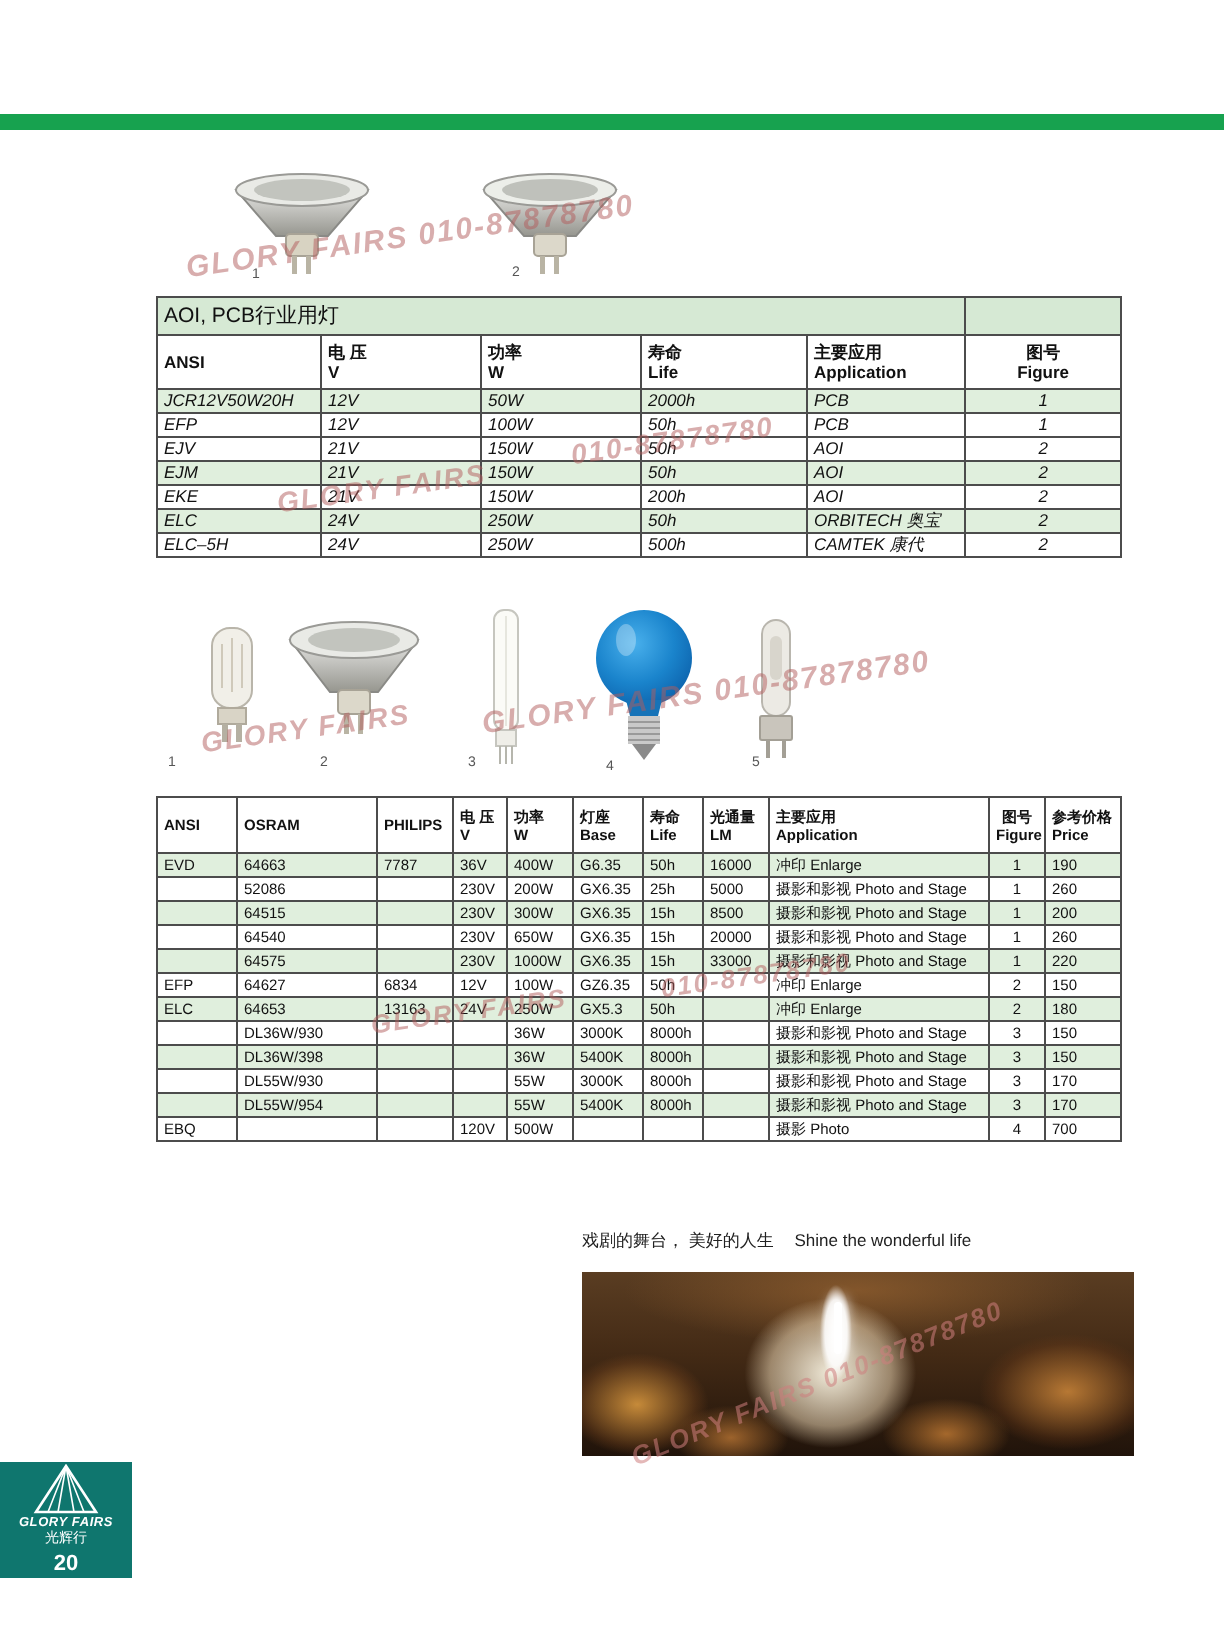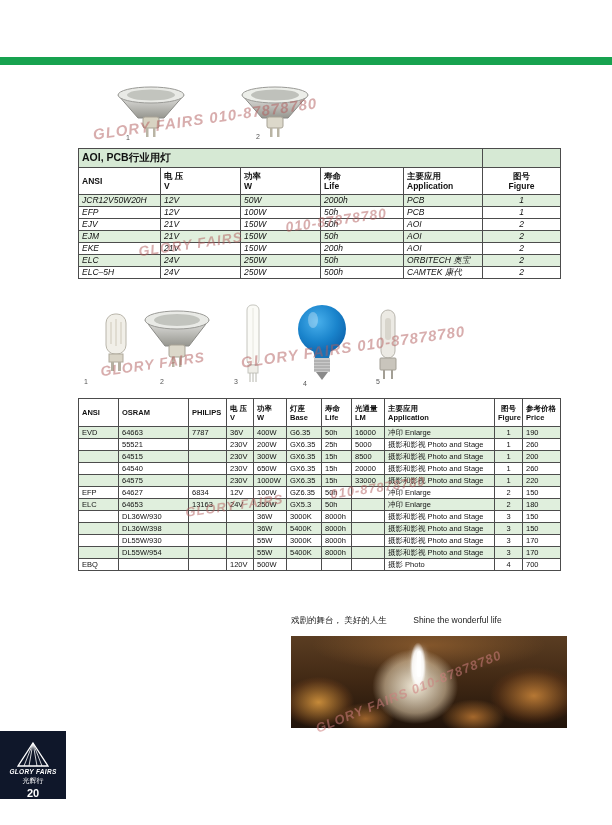--- a/index.html
+++ b/index.html
@@ -11,52 +11,52 @@
   .wm{position:absolute;font-weight:bold;font-style:italic;color:rgba(178,92,92,.5);letter-spacing:1px;white-space:nowrap;transform:rotate(-8deg);z-index:6;pointer-events:none;}
   .wm-photo{transform:rotate(-22deg);color:rgba(205,125,125,.55);}
 
   
   .lamp{position:absolute;z-index:2;}
   .fig-num{position:absolute;font-size:7px;color:#555;z-index:3;}
 
   
   .cat-table{position:absolute;left:78px;border-collapse:collapse;table-layout:fixed;width:482px;background:#fff;}
   .cat-table td,.cat-table th{border:1px solid #4c4c4c;padding:0 3px;overflow:hidden;white-space:nowrap;vertical-align:middle;}
-  .title-cell{background:#d6e9d4;font-weight:bold;font-size:10.5px;height:18px;}
+  .title-cell{background:#d6e9d4;font-weight:normal;font-size:10.5px;height:18px;}
   .cat-table thead th{font-weight:bold;text-align:left;line-height:1.2;background:#fff;}
   #table-aoi{top:148px;font-size:8.5px;}
   #table-aoi thead th{height:26px;font-size:8.5px;}
   #table-aoi tbody td{height:11px;line-height:11px;font-style:italic;}
   #table-aoi tbody td:nth-child(6){text-align:center;}
   #table-aoi thead th:nth-child(6){text-align:center;}
   #table-photo{top:398px;font-size:7.5px;}
   #table-photo thead th{height:27px;font-size:7.5px;}
   #table-photo tbody td{height:11px;line-height:11px;}
   #table-photo tbody td:nth-child(10){text-align:center;}
   #table-photo thead th:nth-child(10){text-align:center;}
   .cat-table tbody tr.alt td{background:#e0efdd;}
 
   
   .caption{position:absolute;left:291px;top:615px;font-size:8.5px;color:#222;z-index:2;}
-  .caption .en{margin-left:24px;}
+  .caption .en{margin-left:8px;}
   .stage-photo{position:absolute;left:291px;top:636px;width:276px;height:92px;z-index:2;
     background:
       radial-gradient(ellipse 10px 30px at 46% 33%, rgba(255,255,255,.98), rgba(255,255,255,.85) 55%, rgba(255,255,255,0) 80%),
       radial-gradient(ellipse 55px 48px at 45% 55%, rgba(255,250,233,.92), rgba(250,230,195,.5) 55%, rgba(0,0,0,0) 78%),
       radial-gradient(ellipse 42px 30px at 10% 72%, rgba(214,150,62,.9), rgba(120,70,30,.35) 70%, rgba(0,0,0,0) 85%),
       radial-gradient(ellipse 52px 34px at 88% 65%, rgba(205,135,58,.85), rgba(110,60,25,.3) 70%, rgba(0,0,0,0) 85%),
       radial-gradient(ellipse 40px 22px at 66% 88%, rgba(196,124,52,.8), rgba(0,0,0,0) 80%),
       radial-gradient(ellipse 36px 20px at 27% 90%, rgba(186,118,52,.8), rgba(0,0,0,0) 80%),
       radial-gradient(ellipse 130px 30px at 50% 10%, rgba(150,98,48,.7), rgba(0,0,0,0) 90%),
       linear-gradient(180deg,#5a3d22 0%,#432a15 45%,#20130a 100%);}
   .stage-figure{position:absolute;left:45.5%;top:16%;width:4px;height:26px;background:#fff;border-radius:2px;box-shadow:0 0 6px 3px rgba(255,255,255,.8);}
 
   
-  .footer-box{position:absolute;left:0;top:731px;width:66px;height:68px;background:#0f172a;z-index:2;
-    display:flex;flex-direction:column;align-items:center;justify-content:flex-end;color:#fff;}
+  .footer-box{position:absolute;left:0;top:731px;width:66px;height:58px;background:#0f766e;z-index:2;
+    display:flex;flex-direction:column;align-items:center;justify-content:center;color:#fff;}
   .footer-brand{font-size:6.5px;font-weight:bold;font-style:italic;letter-spacing:.3px;line-height:1.2;}
   .footer-brand-cn{font-size:7px;line-height:1.3;}
   .footer-page{font-size:11px;font-weight:bold;margin-top:2px;}
 </style>
 </head>
 <body>
 
 <div class="page">
 
   <svg width="0" height="0" style="position:absolute">
@@ -279,21 +279,21 @@
           <td>400W</td>
           <td>G6.35</td>
           <td>50h</td>
           <td>16000</td>
           <td>冲印  Enlarge</td>
           <td>1</td>
           <td>190</td>
         </tr>
         <tr>
           <td></td>
-          <td>55521</td>
+          <td>52086</td>
           <td></td>
           <td>230V</td>
           <td>200W</td>
           <td>GX6.35</td>
           <td>25h</td>
           <td>5000</td>
           <td>摄影和影视 Photo and Stage</td>
           <td>1</td>
           <td>260</td>
         </tr>

